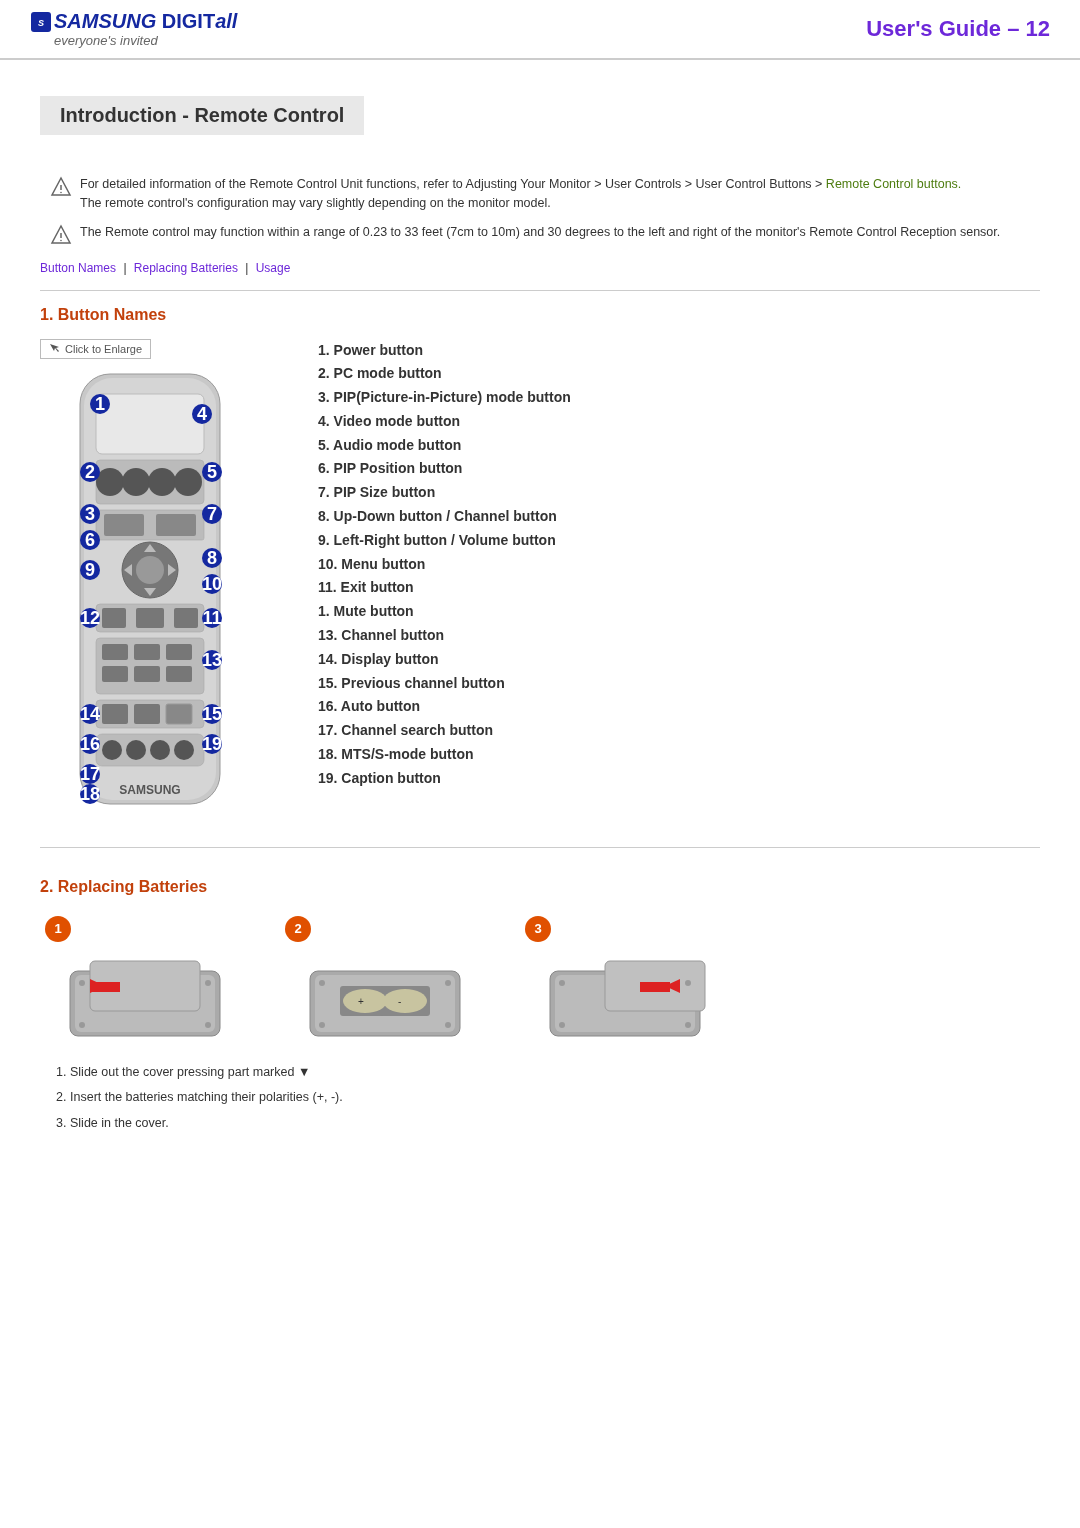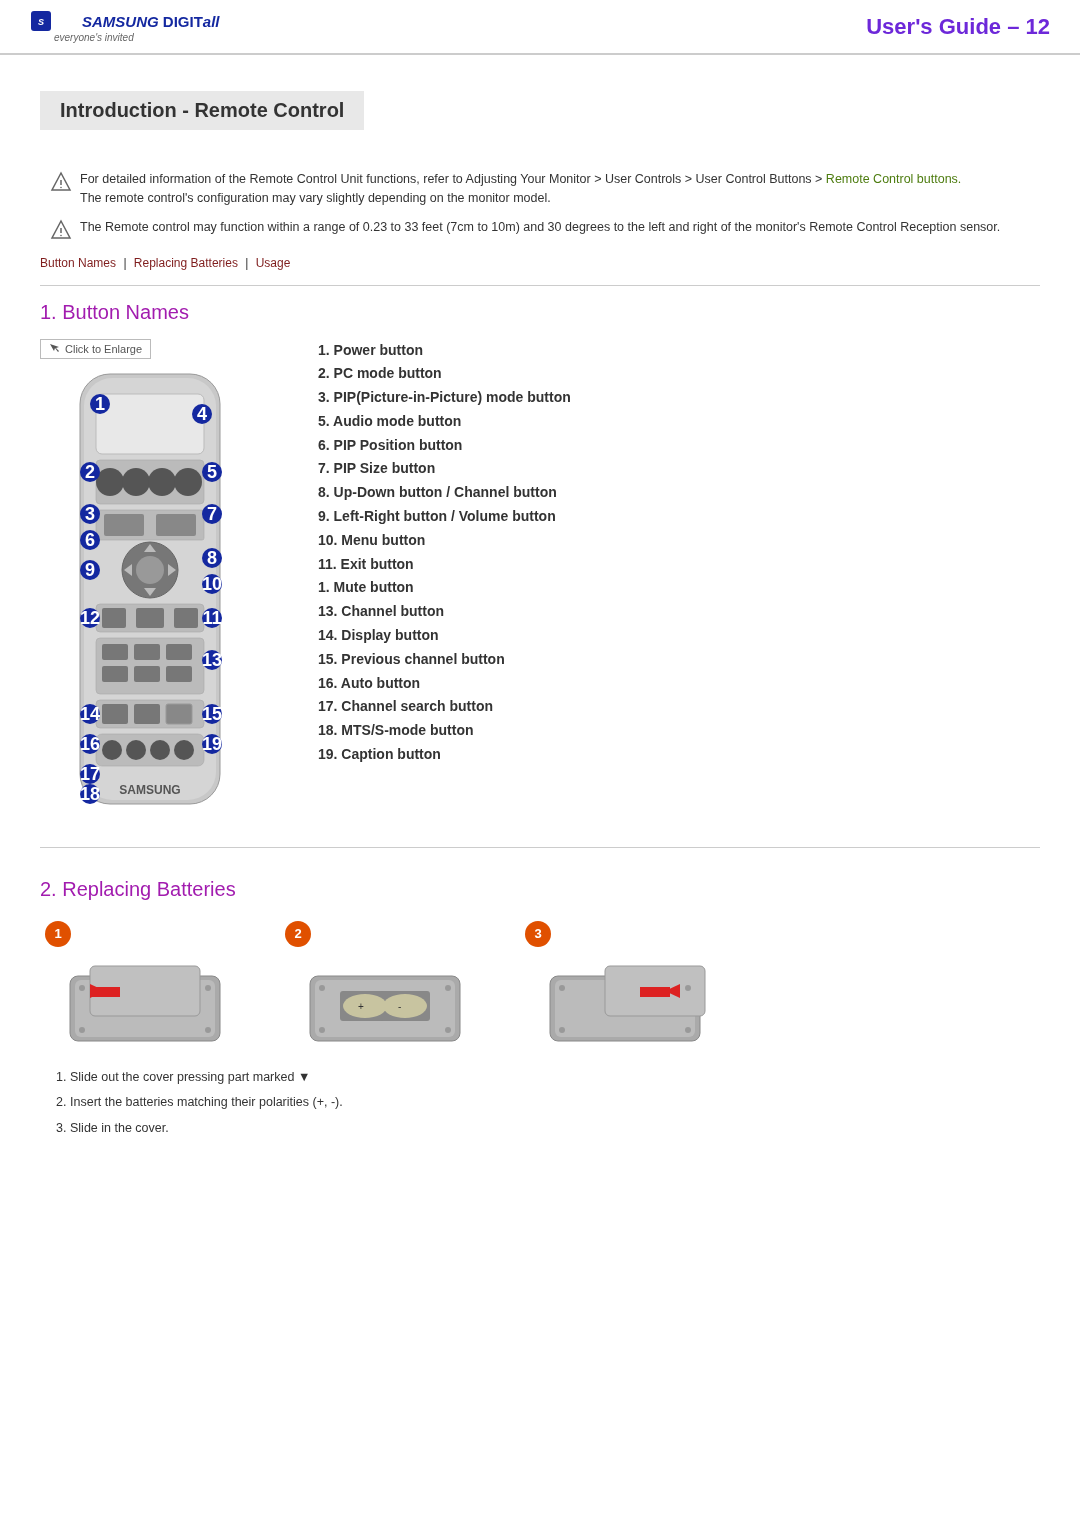--- a/index.html
+++ b/index.html
@@ -62,27 +62,27 @@
     }
     .note-icon svg {
       width: 22px;
       height: 22px;
     }
     .link { color: #4d7c0f; text-decoration: none; }
     .nav-links {
       font-size: 12px;
       margin-bottom: 15px;
     }
-    .nav-links a { color: #7f1d1d; text-decoration: none; }
+    .nav-links a { color: #6d28d9; text-decoration: none; }
     .nav-links span { color: #333; margin: 0 4px; }
     hr { border: none; border-top: 1px solid #ccc; margin: 15px 0; }
     .section-title {
-      font-size: 20px;
-      font-weight: normal;
-      color: #a21caf;
+      font-size: 16px;
+      font-weight: bold;
+      color: #c2410c;
       margin-bottom: 15px;
     }
     .button-names-section {
       display: flex;
       gap: 18px;
       margin-bottom: 20px;
     }
     .remote-image-container {
       flex: 0 0 auto;
       width: 260px;
@@ -159,23 +159,23 @@
 
 <div class="page">
 
   <div class="header">
     <div class="logo-area">
       <div style="display:flex;align-items:center;gap:2px;">
         <svg width="22" height="22" viewBox="0 0 22 22">
           <rect x="1" y="1" width="20" height="20" rx="3" fill="#1428A0"></rect>
           <text x="11" y="15" text-anchor="middle" fill="white" font-size="9" font-family="Arial" font-style="italic" font-weight="bold">S</text>
         </svg>
-        <span style="font-size:15px;font-weight:bold;color:#1428A0;font-style:italic;margin-left:28px;">SAMSUNG <span style="font-style:normal;">DIGIT<em>all</em></span></span>
-      </div>
-      <span style="font-size:10px;color:#666;font-style:italic;margin-left:24px;">everyone's invited</span>
+        <span style="font-size:20px;font-weight:bold;color:#1428A0;font-style:italic;">SAMSUNG <span style="font-style:normal;">DIGIT<em>all</em></span></span>
+      </div>
+      <span style="font-size:13px;color:#666;font-style:italic;margin-left:24px;">everyone's invited</span>
     </div>
     <div class="header-title">User's Guide – 12</div>
   </div>
 
   <div class="content">
 
     <div style="margin-bottom:20px;">
       <div class="title-box">
         <span style="font-size:20px;font-weight:bold;">Introduction - Remote Control</span>
       </div>
@@ -340,20 +340,21 @@
             <text x="25" y="218" text-anchor="middle" class="remote-number" font-size="7">18</text>
 
             <text x="55" y="215" text-anchor="middle" fill="#555" font-size="6" font-family="Arial" font-weight="bold">SAMSUNG</text>
           </svg>
         </div>
 
         <div class="button-list">
           <div class="button-item"><strong>1.  Power button</strong></div>
           <div class="button-item"><strong>2.  PC mode button</strong></div>
           <div class="button-item"><strong>3.  PIP(Picture-in-Picture) mode button</strong></div>
+          <div class="button-item"><strong>4.  Video mode button</strong></div>
           <div class="button-item"><strong>5.  Audio mode button</strong></div>
           <div class="button-item"><strong>6.  PIP Position button</strong></div>
           <div class="button-item"><strong>7.  PIP Size button</strong></div>
           <div class="button-item"><strong>8.  Up-Down button / Channel button</strong></div>
           <div class="button-item"><strong>9.  Left-Right button / Volume button</strong></div>
           <div class="button-item"><strong>10. Menu button</strong></div>
           <div class="button-item"><strong>11. Exit button</strong></div>
           <div class="button-item"><strong>1. Mute button</strong></div>
           <div class="button-item"><strong>13. Channel button</strong></div>
           <div class="button-item"><strong>14. Display button</strong></div>

